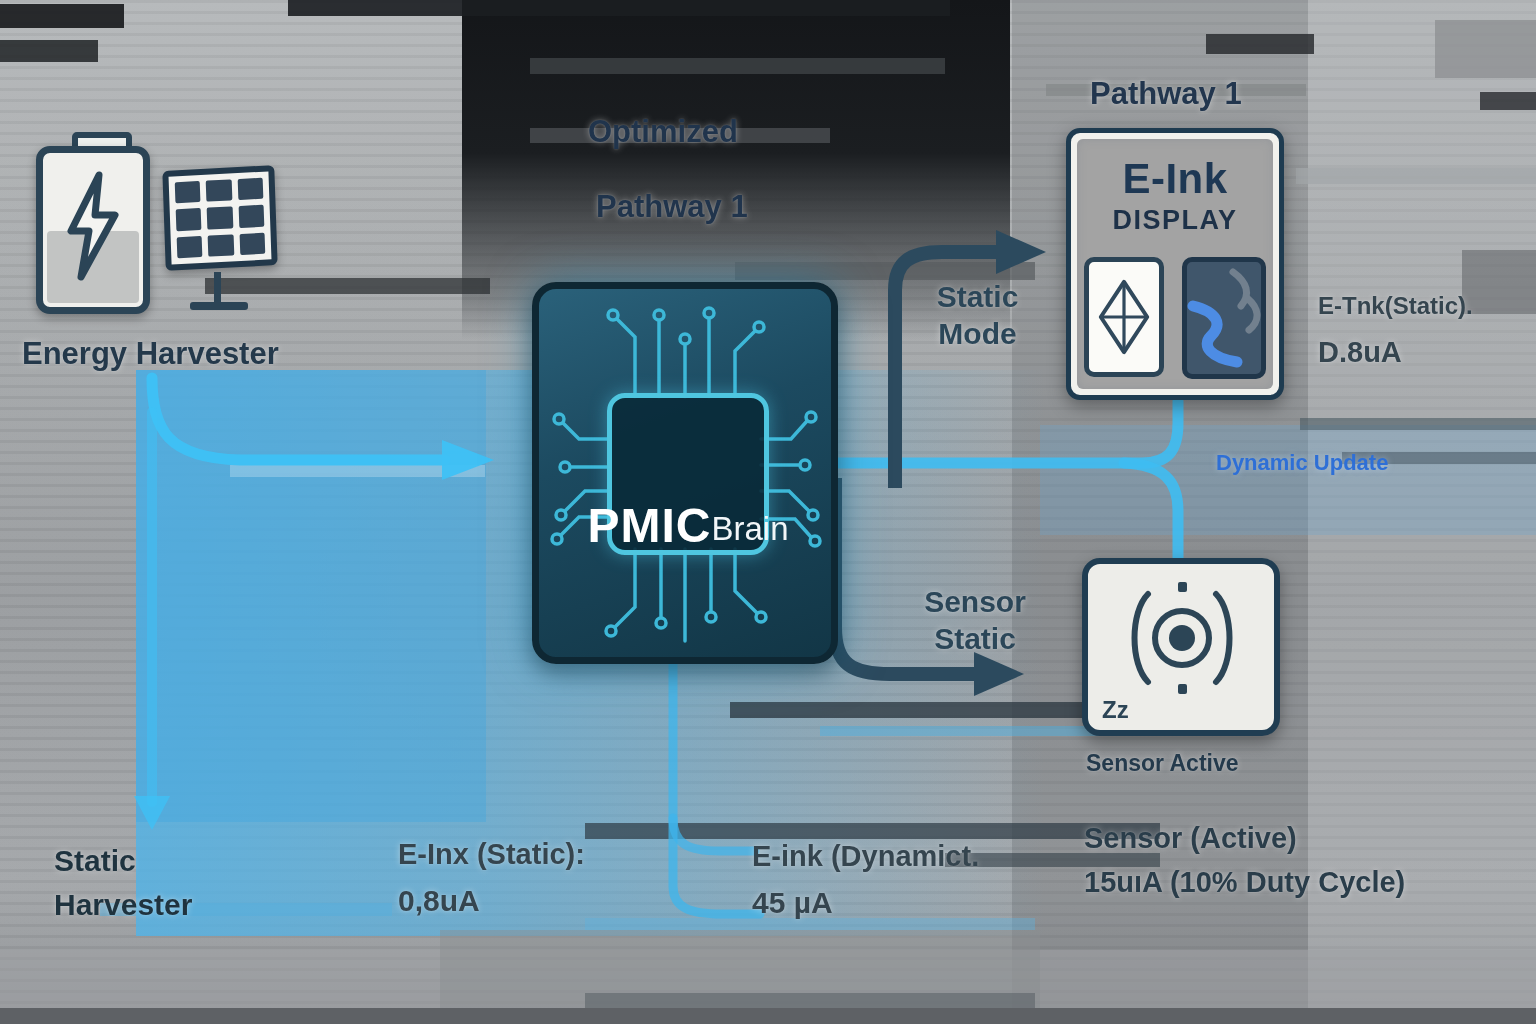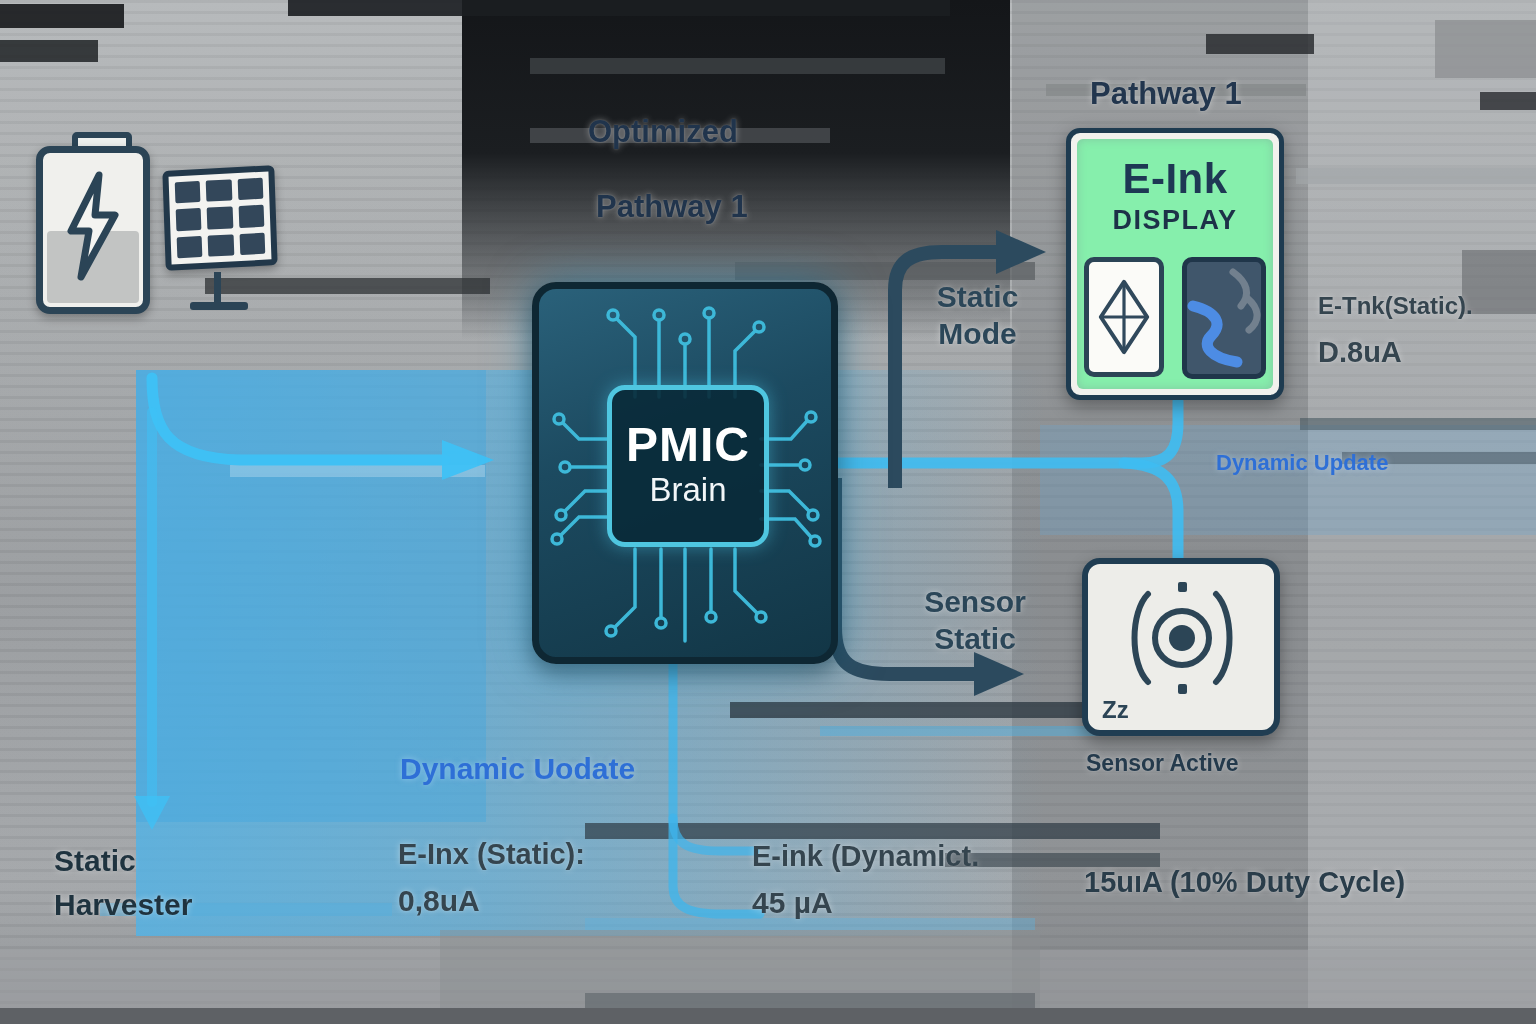--- a/index.html
+++ b/index.html
@@ -27,21 +27,21 @@
 
   .txt{position:absolute;color:#24394b;font-weight:600;
     text-shadow:0 0 7px rgba(255,255,255,.4),0 0 2px rgba(255,255,255,.25);}
   .blue-txt{color:#2e6fd6;text-shadow:0 0 6px rgba(200,225,255,.5);}
   .stat{font-weight:600;color:#35454f;}
   .center{text-align:center;}
 
   
   .card{position:absolute;background:#f1f1ed;border:5px solid #1e3b50;border-radius:14px;
     box-shadow:0 6px 18px rgba(0,0,0,.35);}
-  #eink-inner{position:absolute;inset:6px;background:#86efac;border-radius:6px;
+  #eink-inner{position:absolute;inset:6px;background:#a3a3a3;border-radius:6px;
     box-shadow:inset 0 0 10px rgba(120,130,140,.35);}
   .eink-title{margin-top:16px;font-size:42px;font-weight:700;color:#1e3854;letter-spacing:.5px;}
   .eink-sub{margin-top:2px;font-size:27px;font-weight:700;color:#1d3148;letter-spacing:1.5px;}
   #eink-panels{position:absolute;left:0;right:0;top:118px;display:flex;justify-content:center;gap:18px;}
   #eink-panel-static{width:70px;height:110px;background:#fbfbf8;border:5px solid #2b4456;border-radius:10px;
     display:flex;align-items:center;justify-content:center;}
   #eink-panel-dynamic{width:74px;height:112px;background:#40566b;border:5px solid #20364a;border-radius:10px;overflow:hidden;}
 
   
   #battery{left:36px;top:146px;width:100px;height:154px;border:7px solid #2b4456;border-radius:14px;
@@ -52,23 +52,23 @@
     transform:rotate(-2deg) skewY(-1deg);box-shadow:0 4px 10px rgba(0,0,0,.3);
     display:grid;grid-template-columns:1fr 1fr 1fr;grid-template-rows:1fr 1fr 1fr;gap:6px;padding:6px;box-sizing:border-box;}
   #solar i{background:#33475a;border-radius:2px;}
   #solar-stand{left:214px;top:272px;width:7px;height:34px;background:#2b4456;}
   #solar-base{left:190px;top:302px;width:58px;height:8px;background:#2b4456;border-radius:3px;}
 
   
   #pmic{left:532px;top:282px;width:292px;height:368px;border-radius:24px;
     background:linear-gradient(160deg,#2a617a 0%,#1c4a60 40%,#123646 100%);
     border:7px solid #0e2733;box-shadow:0 0 46px rgba(45,150,195,.55),0 8px 22px rgba(0,0,0,.45);}
-  #pmic-core{position:absolute;left:68px;top:96px;width:152px;height:152px;border-radius:18px;
+  #pmic-core{position:absolute;left:68px;top:104px;width:152px;height:152px;border-radius:18px;
     background:rgba(9,42,57,.9);border:5px solid #4fc6e0;box-shadow:0 0 18px rgba(80,200,230,.45);
-    display:flex;flex-direction:column;align-items:center;justify-content:center;}
+    display:flex;flex-direction:row;align-items:flex-end;justify-content:center;}
   .pmic-name{font-size:48px;font-weight:800;color:#fff;letter-spacing:1px;line-height:48px;}
   .pmic-sub{font-size:33px;font-weight:400;color:#f2f6f8;line-height:42px;}
 
   
   #sensor-card{left:1082px;top:558px;width:186px;height:166px;background:#ededE9;border:6px solid #203d52;border-radius:18px;
     box-shadow:0 6px 16px rgba(0,0,0,.35);}
   #sensor-zz{position:absolute;left:14px;bottom:6px;font-size:24px;font-weight:700;color:#2c4556;}
 
   #watermark{left:1034px;top:948px;font-size:25px;font-weight:600;color:#7e858a;
     text-shadow:0 1px 2px rgba(255,255,255,.25);}
@@ -153,20 +153,21 @@
       <i></i>
     <i></i>
       <i></i>
       <i></i>
     <i></i>
       <i></i>
       <i></i>
   </div>
   <div id="solar-stand" class="abs"></div>
   <div id="solar-base" class="abs"></div>
+  <div class="txt" style="left:22px;top:336px;font-size:31px">Energy Harvester</div>
 
   <div class="txt" style="left:588px;top:114px;font-size:31px;color:#20344c">Optimized</div>
   <div class="txt" style="left:596px;top:189px;font-size:31px;color:#20344c">Pathway 1</div>
 
   <div class="txt" style="left:1090px;top:76px;font-size:31px;color:#22364e">Pathway 1</div>
 
   <div class="card" style="left:1066px;top:128px;width:208px;height:262px">
     <div id="eink-inner">
       <div class="center eink-title">E-Ink</div>
       <div class="center eink-sub">DISPLAY</div>
@@ -261,22 +262,22 @@
       <rect x="58" y="4" width="9" height="10" rx="2" fill="#2c4556"></rect>
       <rect x="58" y="106" width="9" height="10" rx="2" fill="#2c4556"></rect>
     </svg>
     <span id="sensor-zz">Zz</span>
   </div>
   <div class="txt" style="left:1086px;top:750px;font-size:23px;color:#243a4c">Sensor Active</div>
 
   <div class="txt" style="left:54px;top:844px;font-size:30px;color:#1f333f">Static</div>
   <div class="txt" style="left:54px;top:888px;font-size:30px;color:#1f333f">Harvester</div>
 
-  <div class="txt blue-txt" style="left:400px;top:752px;font-size:30px">Dynamic Uodate</div>
   <div class="txt stat" style="left:398px;top:838px;font-size:29px">E-Inx (Static):</div>
   <div class="txt stat" style="left:398px;top:884px;font-size:30px">0,8uA</div>
 
   <div class="txt stat" style="left:752px;top:840px;font-size:29px">E-ink (Dynamict.</div>
   <div class="txt stat" style="left:752px;top:886px;font-size:30px">45 µA</div>
 
+  <div class="txt stat" style="left:1084px;top:822px;font-size:29px;color:#2a3d4a">Sensor (Active)</div>
   <div class="txt stat" style="left:1084px;top:866px;font-size:29px;color:#2a3d4a">15uıA (10% Duty Cycle)</div>
 
 </div>
 
 </body></html>

